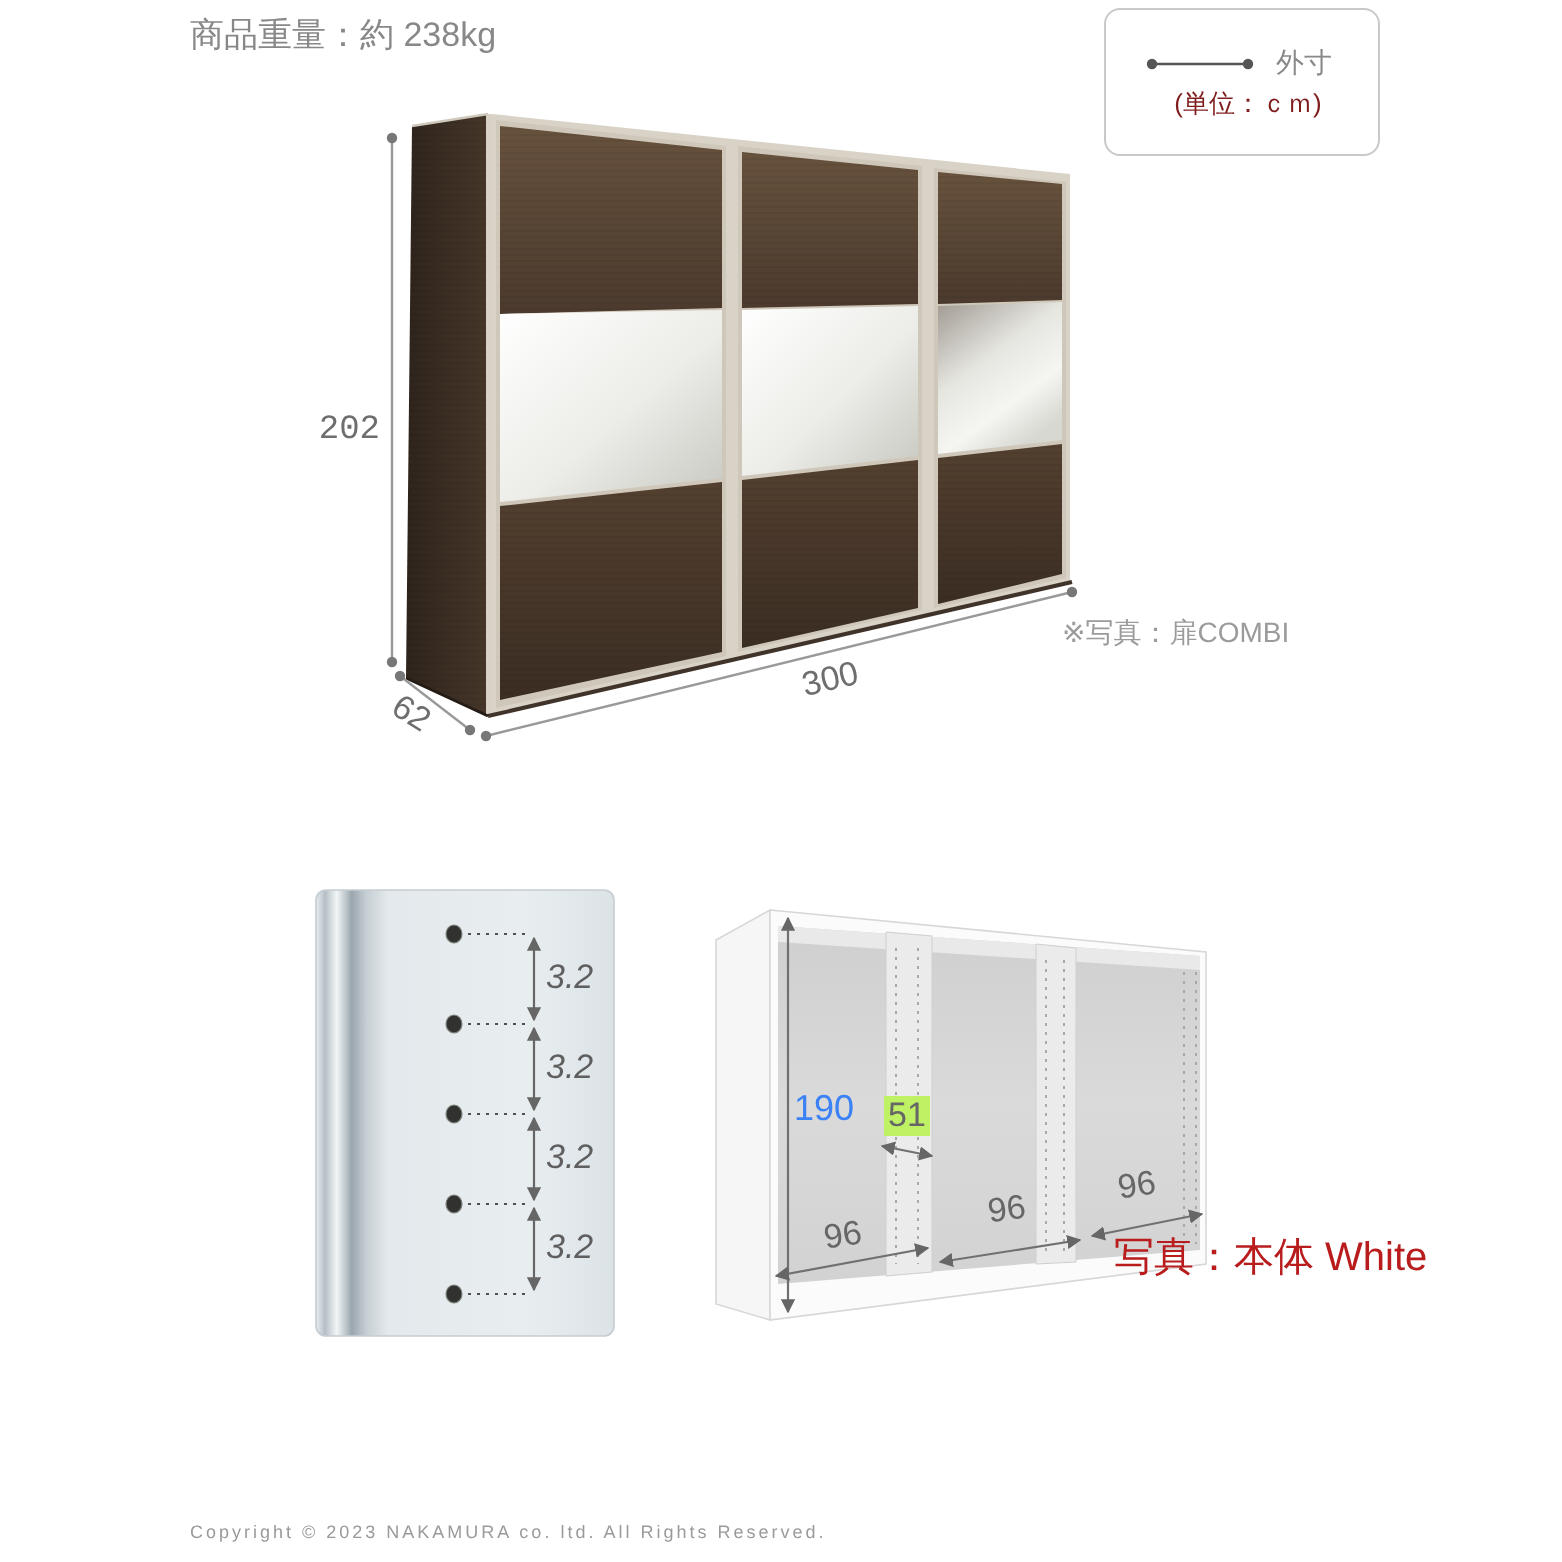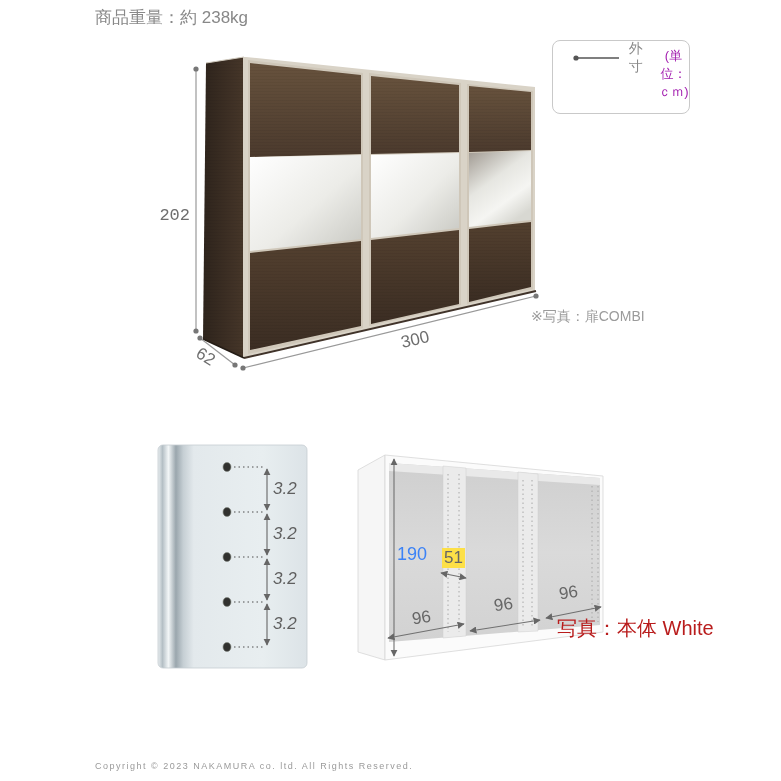--- a/index.html
+++ b/index.html
@@ -8,37 +8,36 @@
     font-family:"Liberation Sans","DejaVu Sans",sans-serif;
     overflow:hidden;
   }
   .abs{position:absolute;}
   .dim-text{color:#6e6e6e;font-size:17px;}
   #weight-label{left:95px;top:6px;font-size:17px;color:#888;}
   
   #legend{
     left:552px;top:4px;width:138px;height:74px;
     border:1px solid #c9c9c9;border-radius:8px;box-sizing:border-box;
-    display:flex;justify-content:center;
+    display:flex;flex-direction:column;justify-content:center;
     padding:6px 0 4px 0;
-    margin-top:36px;
   }
   .legend-row{display:flex;align-items:center;height:22px;padding-left:19px;}
   .legend-row .lbl{font-size:14px;color:#8a8a8a;margin-left:10px;}
-  .legend-unit{font-size:13px;color:#a21caf;text-align:center;padding-left:6px;height:20px;line-height:18px;}
+  .legend-unit{font-size:13px;color:#7f1d1d;text-align:center;padding-left:6px;height:20px;line-height:18px;}
   
   #dim-height{left:150px;top:206px;width:40px;text-align:right;font-family:Liberation Mono, monospace;}
   #dim-width{left:401px;top:330px;transform:rotate(-13deg);}
   #dim-depth{left:196px;top:347px;transform:rotate(32deg);}
   #photo-note-1{left:531px;top:308px;font-size:14px;color:#9b9b9b;}
   
   .pitch-label{left:273px;font-size:17px;color:#5f5f5f;font-style:italic;}
   
   #dim-190{left:397px;top:544px;font-size:18px;color:#3b82f6;}
-  #dim-51{left:442px;top:548px;font-size:17px;color:#666;background:#fde047;padding:0 2px;}
+  #dim-51{left:442px;top:548px;font-size:17px;color:#666;background:#bef264;padding:0 2px;}
   .w96{font-size:17px;color:#666;}
   #dim-96-1{left:412px;top:608px;transform:rotate(-9deg);}
   #dim-96-2{left:494px;top:595px;transform:rotate(-8deg);}
   #dim-96-3{left:559px;top:583px;transform:rotate(-9deg);}
   #photo-note-2{left:557px;top:615px;font-size:20px;color:#b91c1c;}
   #copyright{left:95px;top:761px;font-size:9px;color:#9a9a9a;letter-spacing:1.5px;}
 </style>
 </head>
 <body>
 

